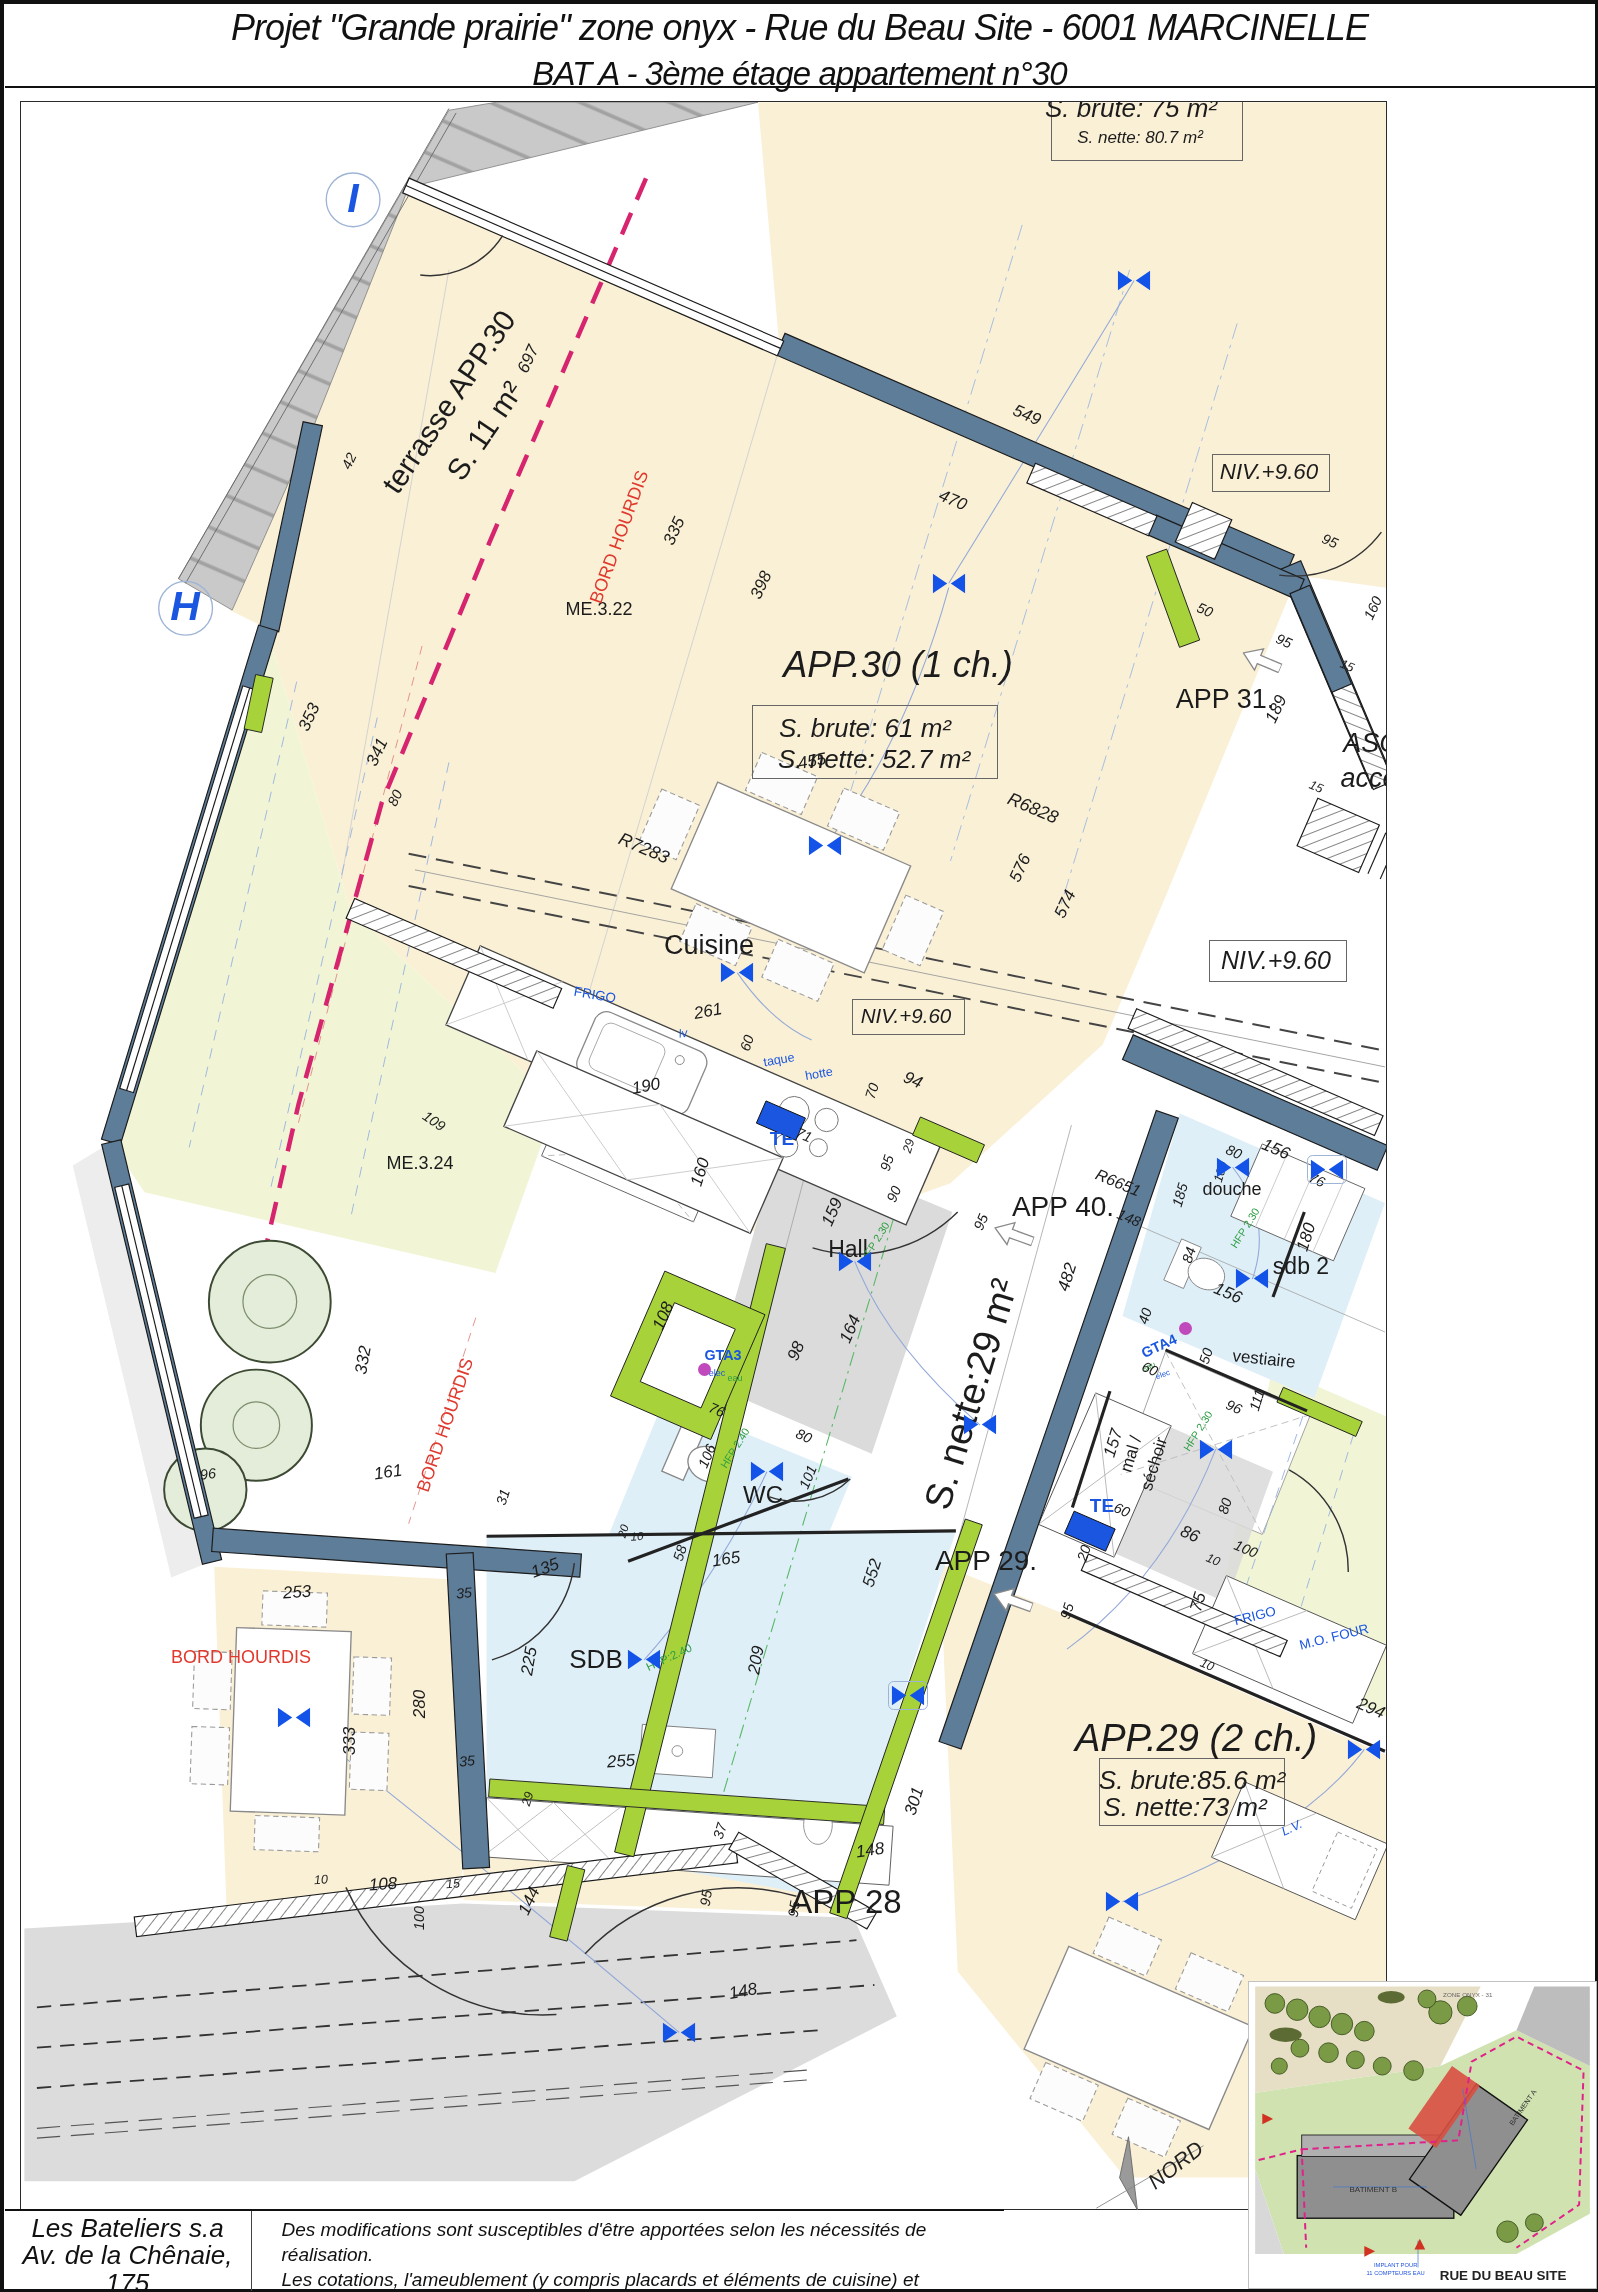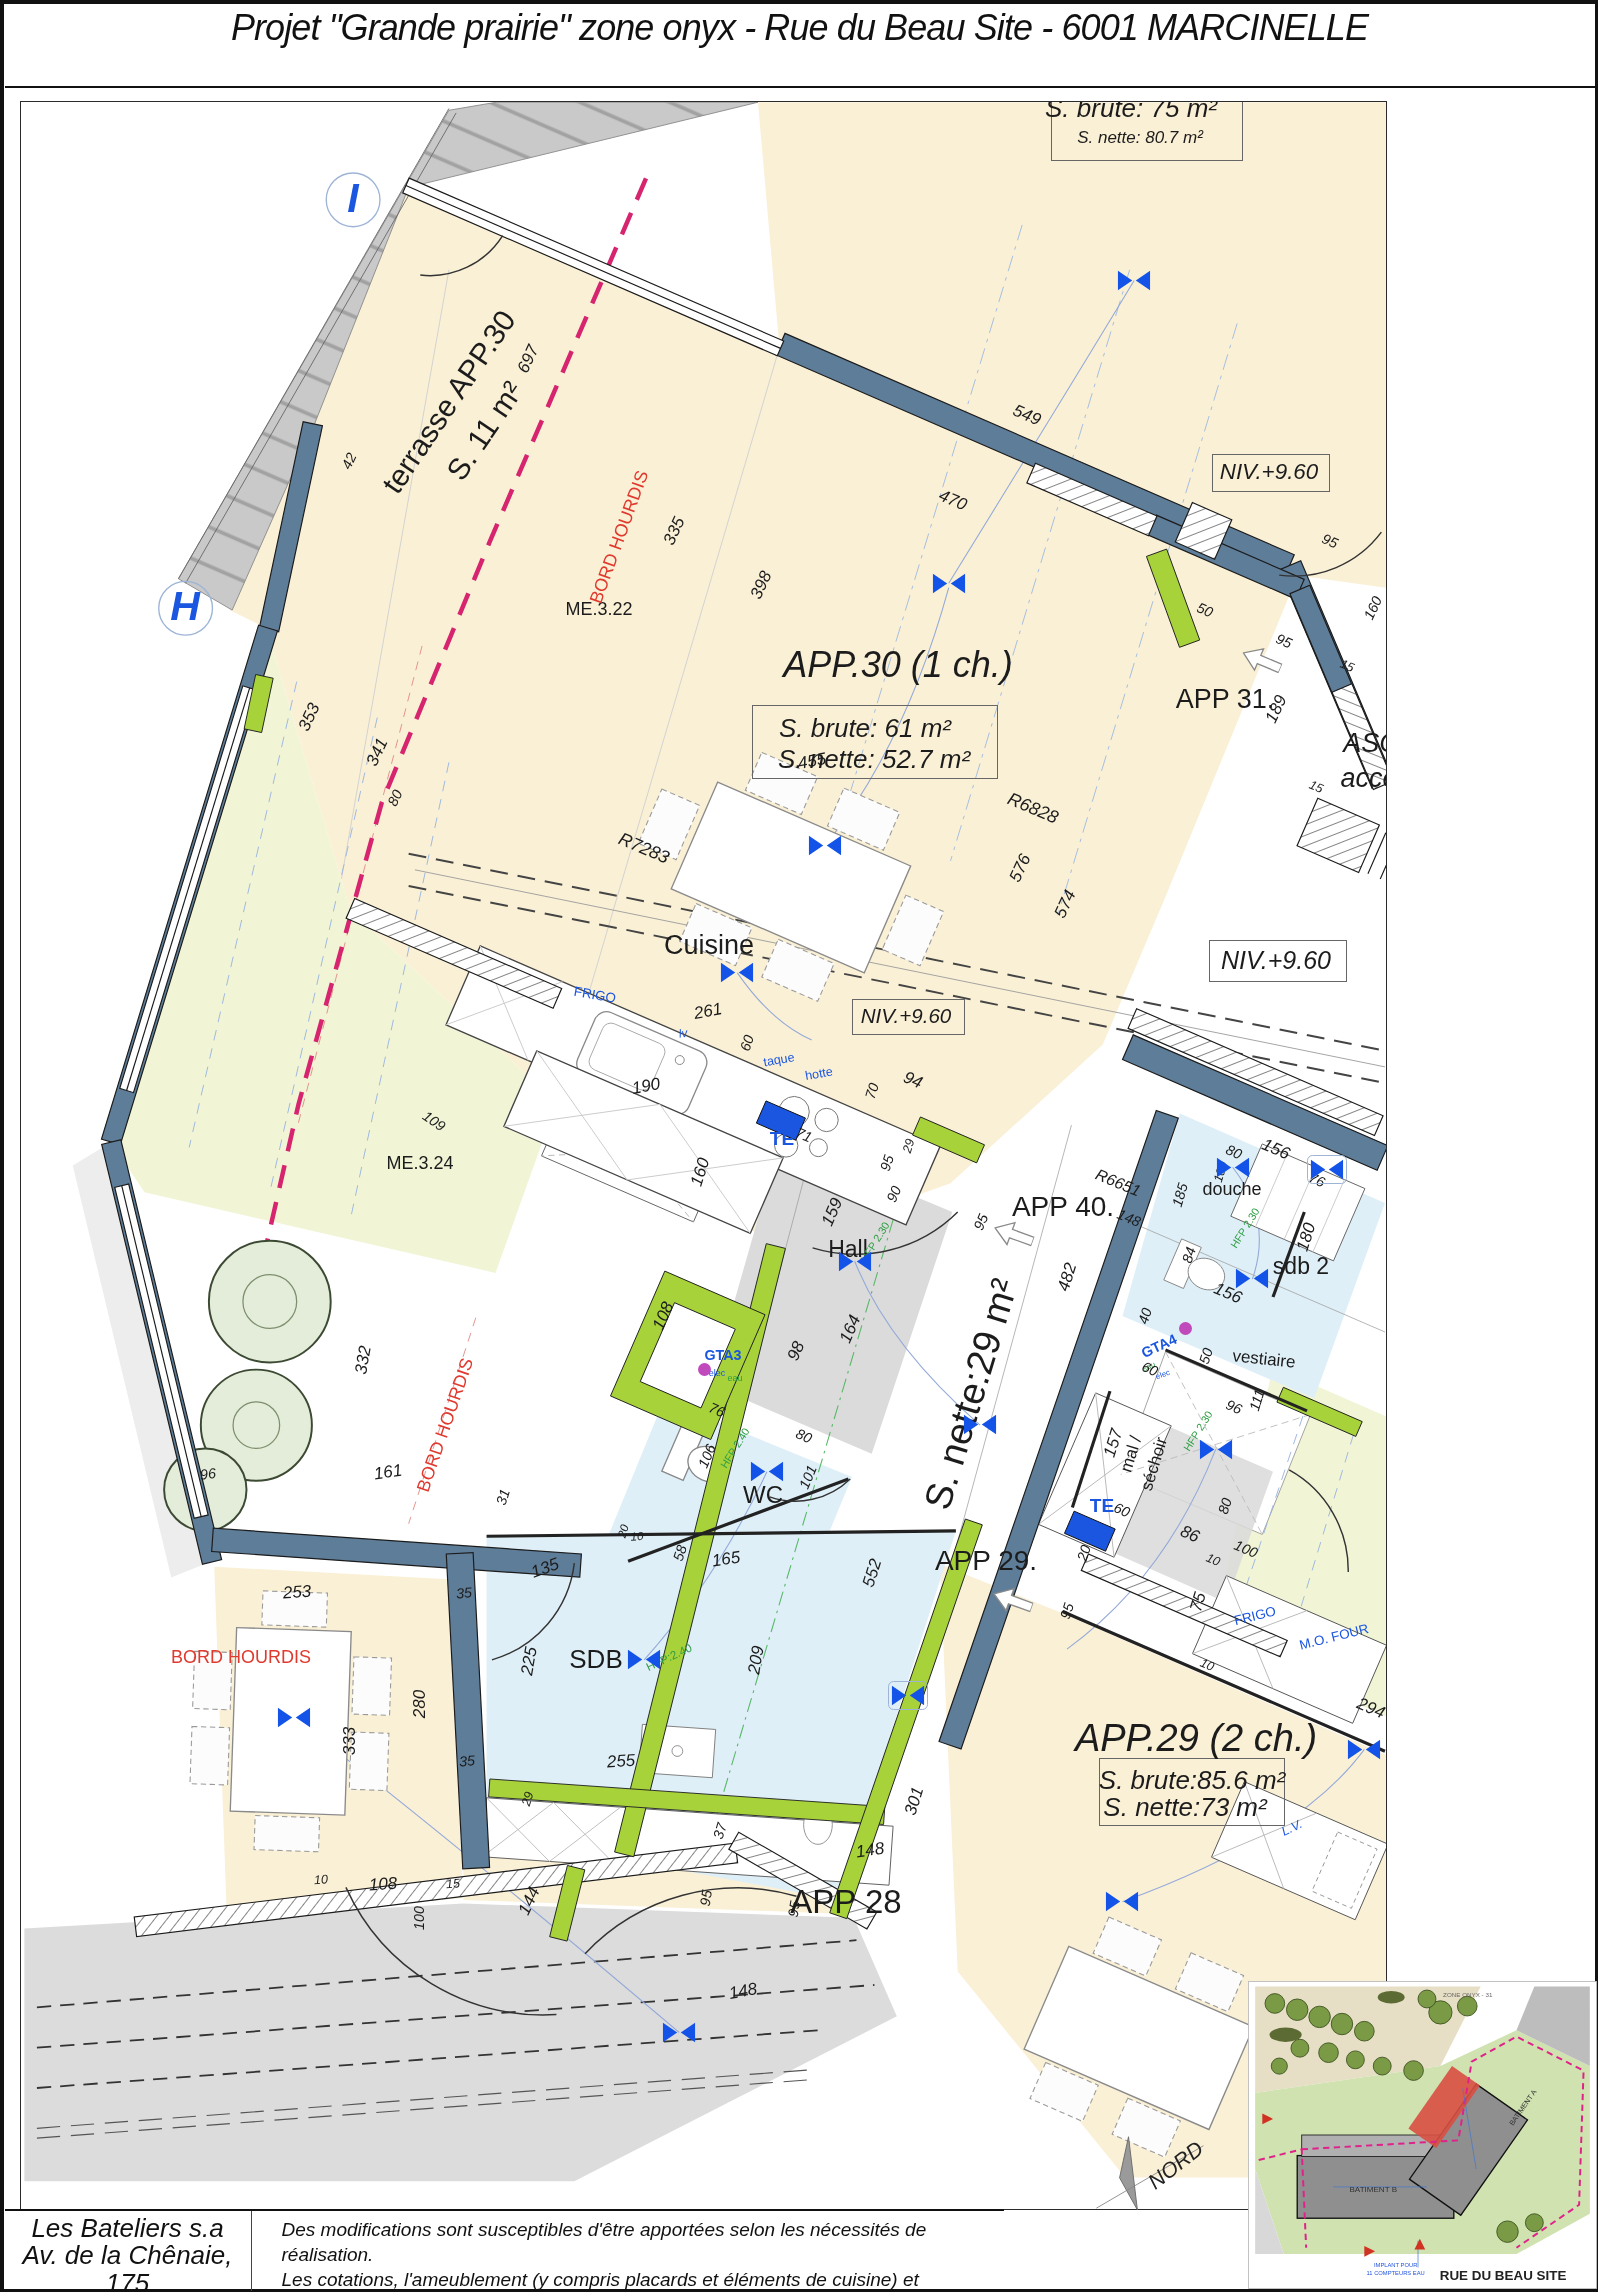--- a/index.html
+++ b/index.html
@@ -32,20 +32,21 @@
   .siteplan{position:absolute;left:1248px;top:1981px;}
   .compass{position:absolute;left:1091px;top:2131px;}
 </style>
 </head>
 <body>
 
 <div class="page">
 
   <div class="header">
     <div class="h1">Projet "Grande prairie" zone onyx -  Rue du Beau Site - 6001 MARCINELLE</div>
+    <div class="h2">BAT A  -  3ème étage appartement n°30</div>
   </div>
 
   <div class="plan-area">
     <div class="plan-wrap">
       <svg class="plansvg" width="1599" height="2293" viewBox="0 0 1785 2560">
         <defs>
           <pattern id="hat" width="11" height="11" patternUnits="userSpaceOnUse" patternTransform="rotate(45)">
             <rect width="11" height="11" fill="#fff"></rect>
               <line x1="0" y1="0" x2="0" y2="11" stroke="#555" stroke-width="1.6"></line>
           </pattern>

